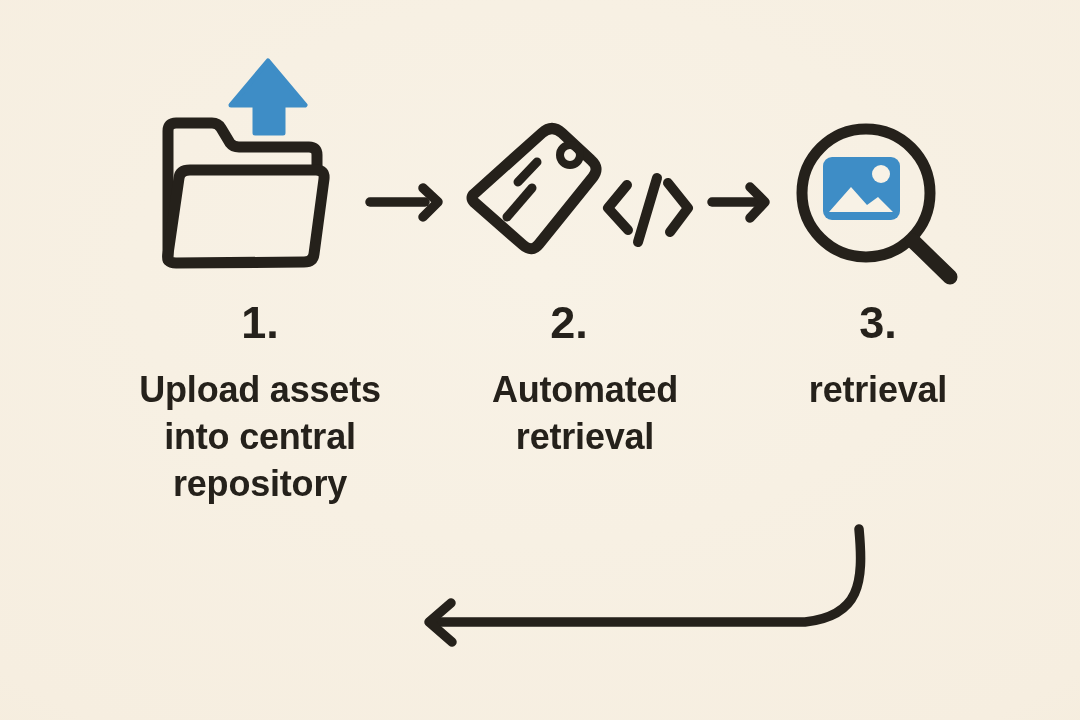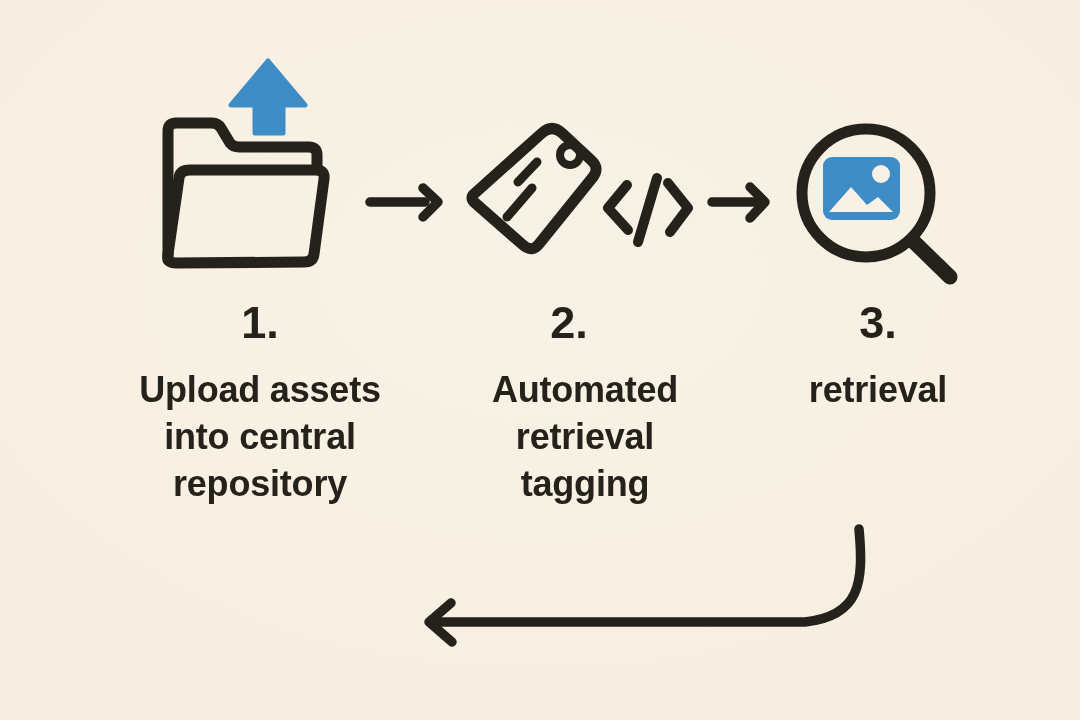--- a/index.html
+++ b/index.html
@@ -76,21 +76,20 @@
   <div class="step-number" style="left:698px;top:298px;">3.</div>
 
   <div class="step-caption" style="left:80px;top:366px;">
     <div>Upload assets</div>
     <div>into central</div>
     <div>repository</div>
   </div>
   <div class="step-caption" style="left:405px;top:366px;">
     <div>Automated</div>
     <div>retrieval</div>
-    <div>tagging</div>
   </div>
   <div class="step-caption" style="left:698px;top:366px;">
     <div>retrieval</div>
   </div>
 
   <svg class="abs" style="left:415px;top:508px;" width="470" height="140" viewBox="0 0 470 140">
     <path class="ink w95" d="M444,21 C449,75 445,108 390,114 L15,114"></path>
     <path class="ink w95" d="M36,95 L14,114 L37,134"></path>
   </svg>
 

